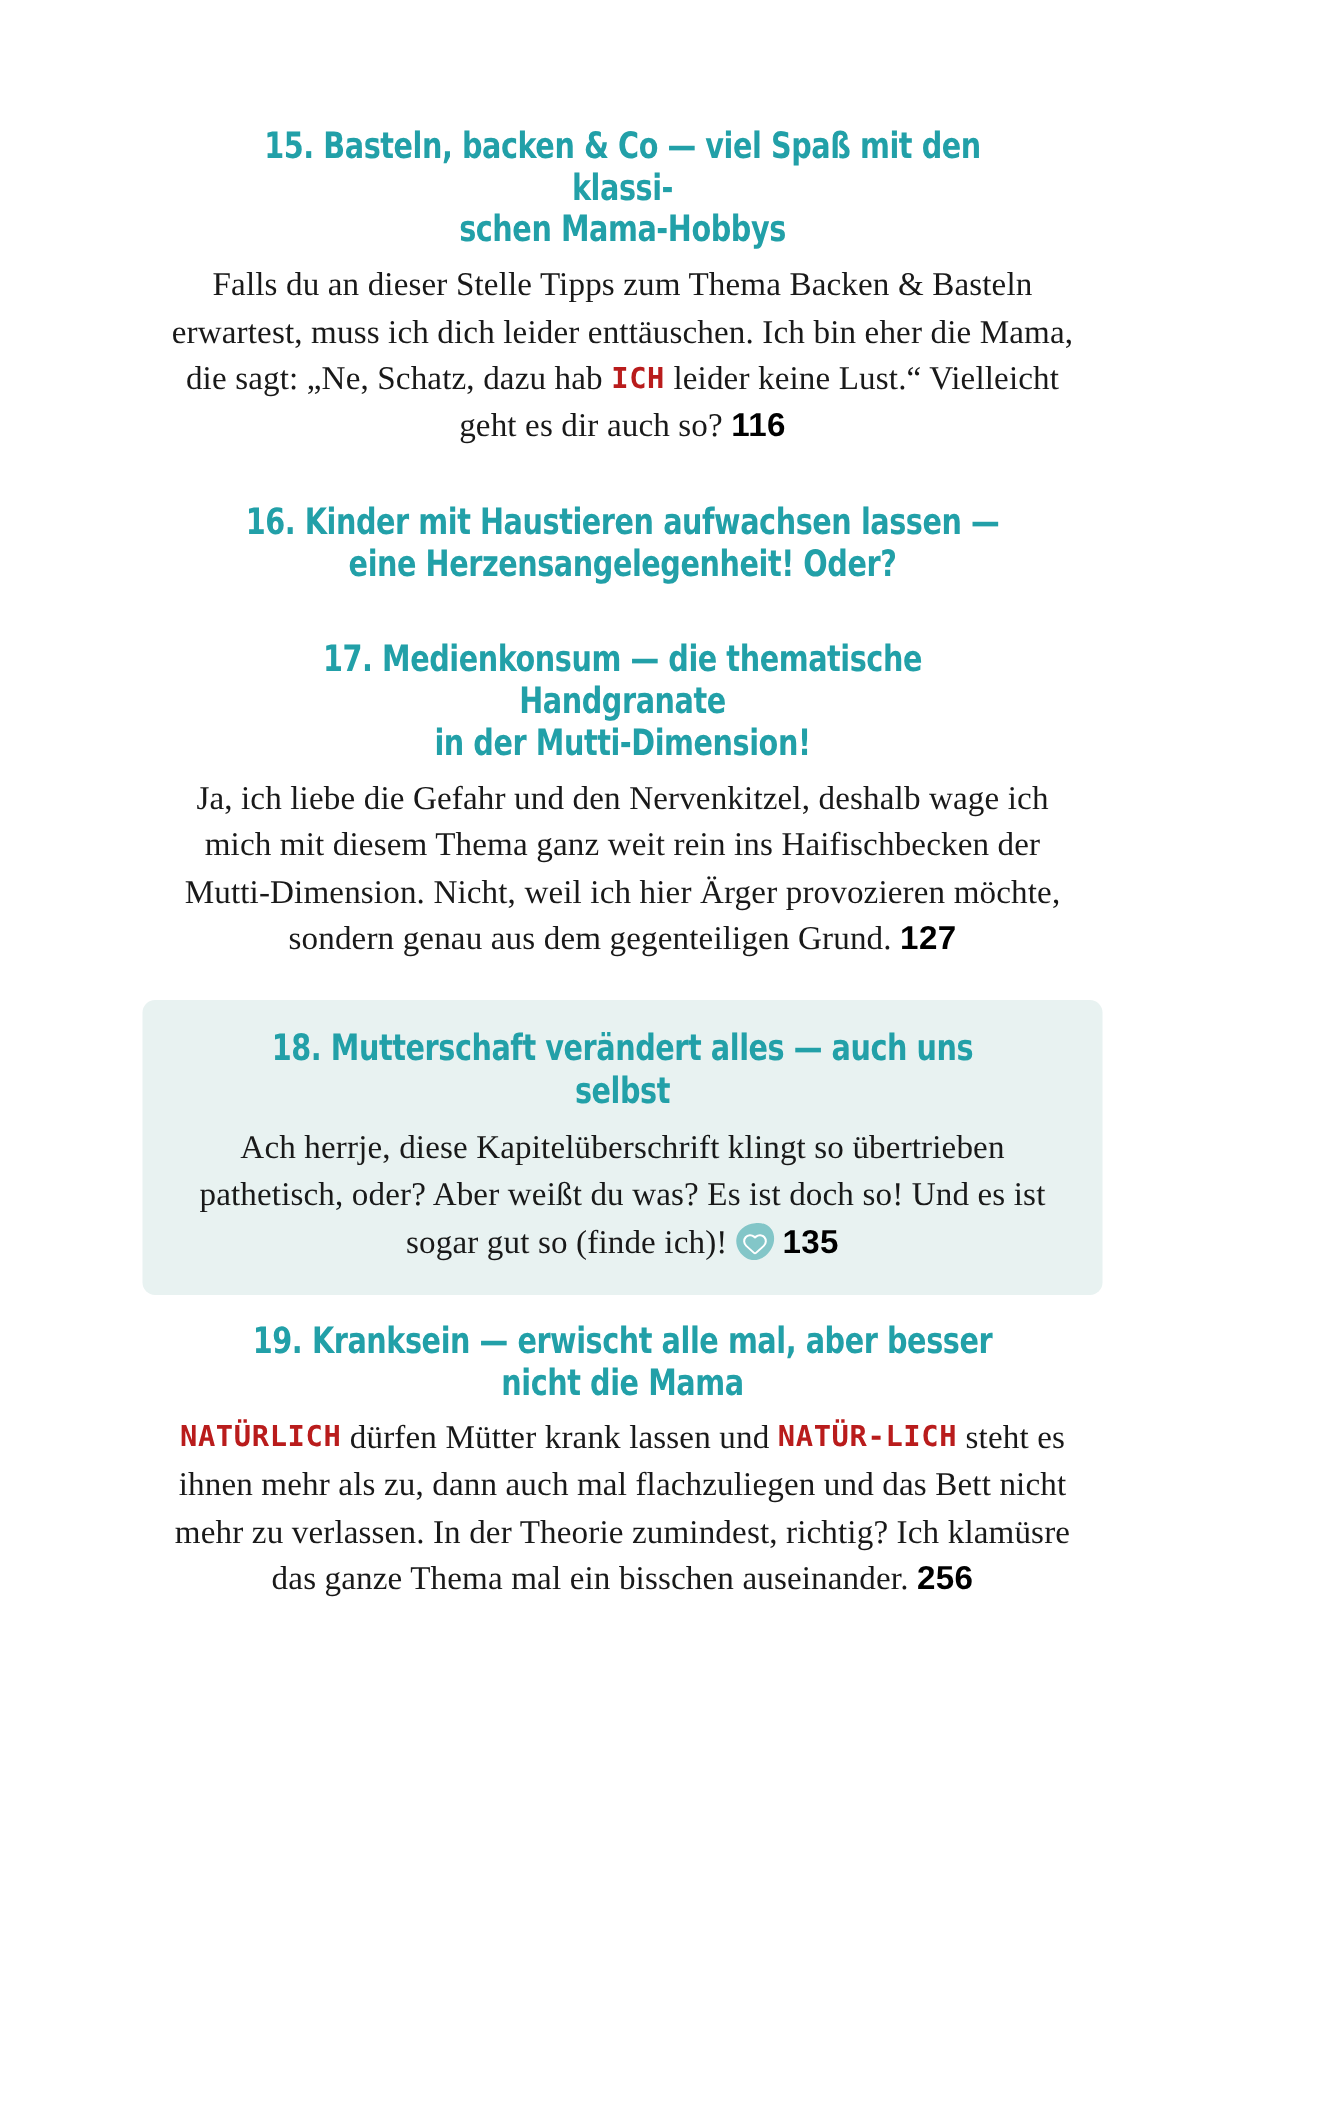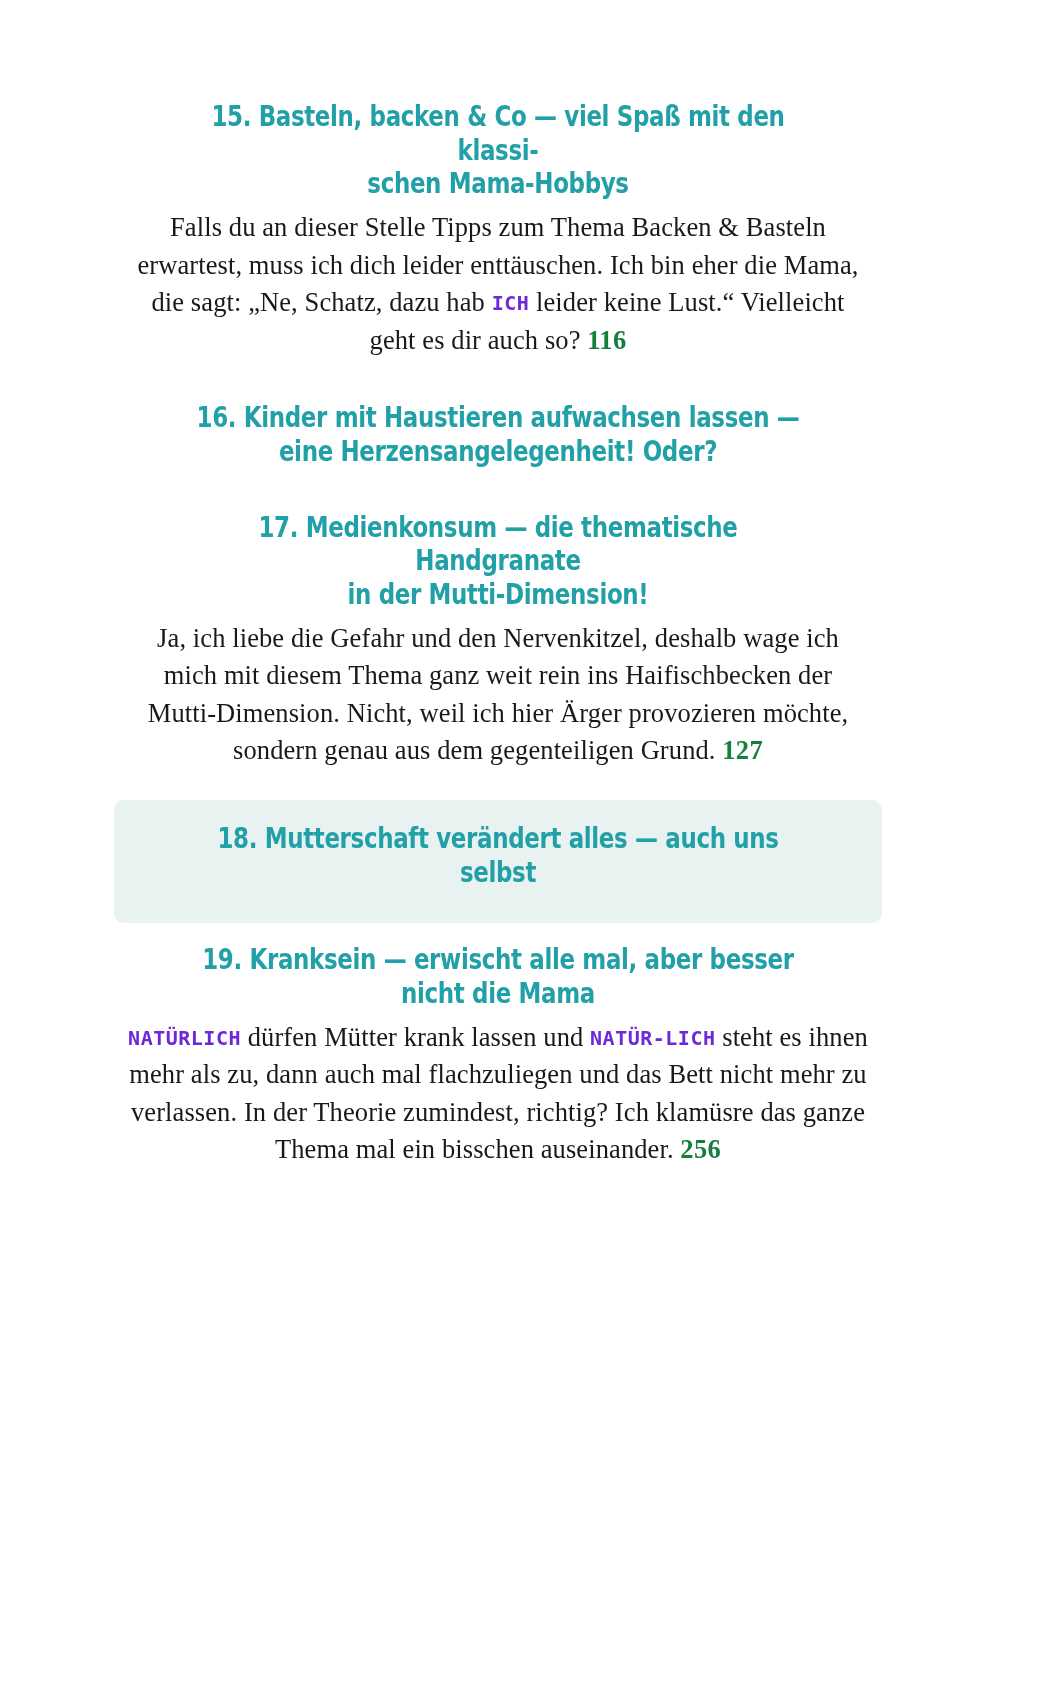--- a/index.html
+++ b/index.html
@@ -66,32 +66,32 @@
     font-size: 26.5px;
     line-height: 1.42;
     color: #191919;
     text-align: center;
     margin: 0;
     letter-spacing: 0.1px;
   }
 
   .pagenum {
     font-weight: 700;
-    font-family: Liberation Serif, serif;
-    color: #15803d;
+    font-family: Liberation Sans, sans-serif;
+    color: #000000;
     letter-spacing: 0.3px;
   }
 
   
   .stencil {
     font-family: "DejaVu Sans Mono", "Liberation Mono", monospace;
     font-weight: 700;
-    font-size: 20px;
+    font-size: 23px;
     letter-spacing: 0.5px;
-    color: #6d28d9;
+    color: #b91c1c;
     text-transform: uppercase;
     vertical-align: 1px;
   }
 
   
   .heart-badge {
     display: inline-block;
     position: relative;
     width: 34px;
     height: 34px;
@@ -125,20 +125,24 @@
     <div class="gap-a"></div>
 
     <div class="entry">
       <h2 class="entry-title">17. Medienkonsum — die thematische Handgranate
 in der Mutti-Dimension!</h2>
       <p class="entry-desc"><span>Ja, ich liebe die Gefahr und den Nervenkitzel, deshalb wage ich mich mit diesem Thema ganz weit rein ins Haifischbecken der Mutti-Dimension. Nicht, weil ich hier Ärger provozieren möchte, sondern genau aus dem gegenteiligen Grund. </span><span class="pagenum">127</span></p>
     </div>
 
     <div class="entry highlight">
       <h2 class="entry-title">18. Mutterschaft verändert alles — auch uns selbst</h2>
+      <p class="entry-desc"><span>Ach herrje, diese Kapitelüberschrift klingt so übertrieben pathetisch, oder? Aber weißt du was? Es ist doch so! Und es ist sogar gut so (finde ich)!</span><span class="heart-badge"><svg viewBox="0 0 34 34" xmlns="http://www.w3.org/2000/svg" aria-hidden="true">
+              <path d="M17 1.6c6.4-1.2 13.2 2.1 14.8 8.3 1.7 6.6-1.1 13.6-6.6 17.9-4.3 3.4-10.6 4.4-15.2 1.6C4.8 26.3 1.4 20.4 2.1 14.2 2.8 7.3 9.4 2.2 17 1.6Z" fill="#83c6c8"></path>
+              <path d="M17 25.6c-.3 0-.6-.1-.8-.3l-6.2-5.6c-2-1.8-2.2-4.9-.5-6.9 1.7-2 4.7-2.2 6.7-.5l.8.7.8-.7c2-1.7 5-1.5 6.7.5 1.7 2 1.5 5.1-.5 6.9l-6.2 5.6c-.2.2-.5.3-.8.3Z" fill="none" stroke="#ffffff" stroke-width="1.6" stroke-linejoin="round"></path>
+            </svg></span><span class="pagenum">135</span></p>
     </div>
 
     <div class="entry">
       <h2 class="entry-title">19. Kranksein — erwischt alle mal, aber besser
 nicht die Mama</h2>
       <p class="entry-desc"><span class="stencil">NATÜRLICH</span><span> dürfen Mütter krank lassen und </span><span class="stencil">NATÜR-LICH</span><span> steht es ihnen mehr als zu, dann auch mal flachzuliegen und das Bett nicht mehr zu verlassen. In der Theorie zumindest, richtig? Ich klamüsre das ganze Thema mal ein bisschen auseinander. </span><span class="pagenum">256</span></p>
     </div>
 
   </div>
 </div>

